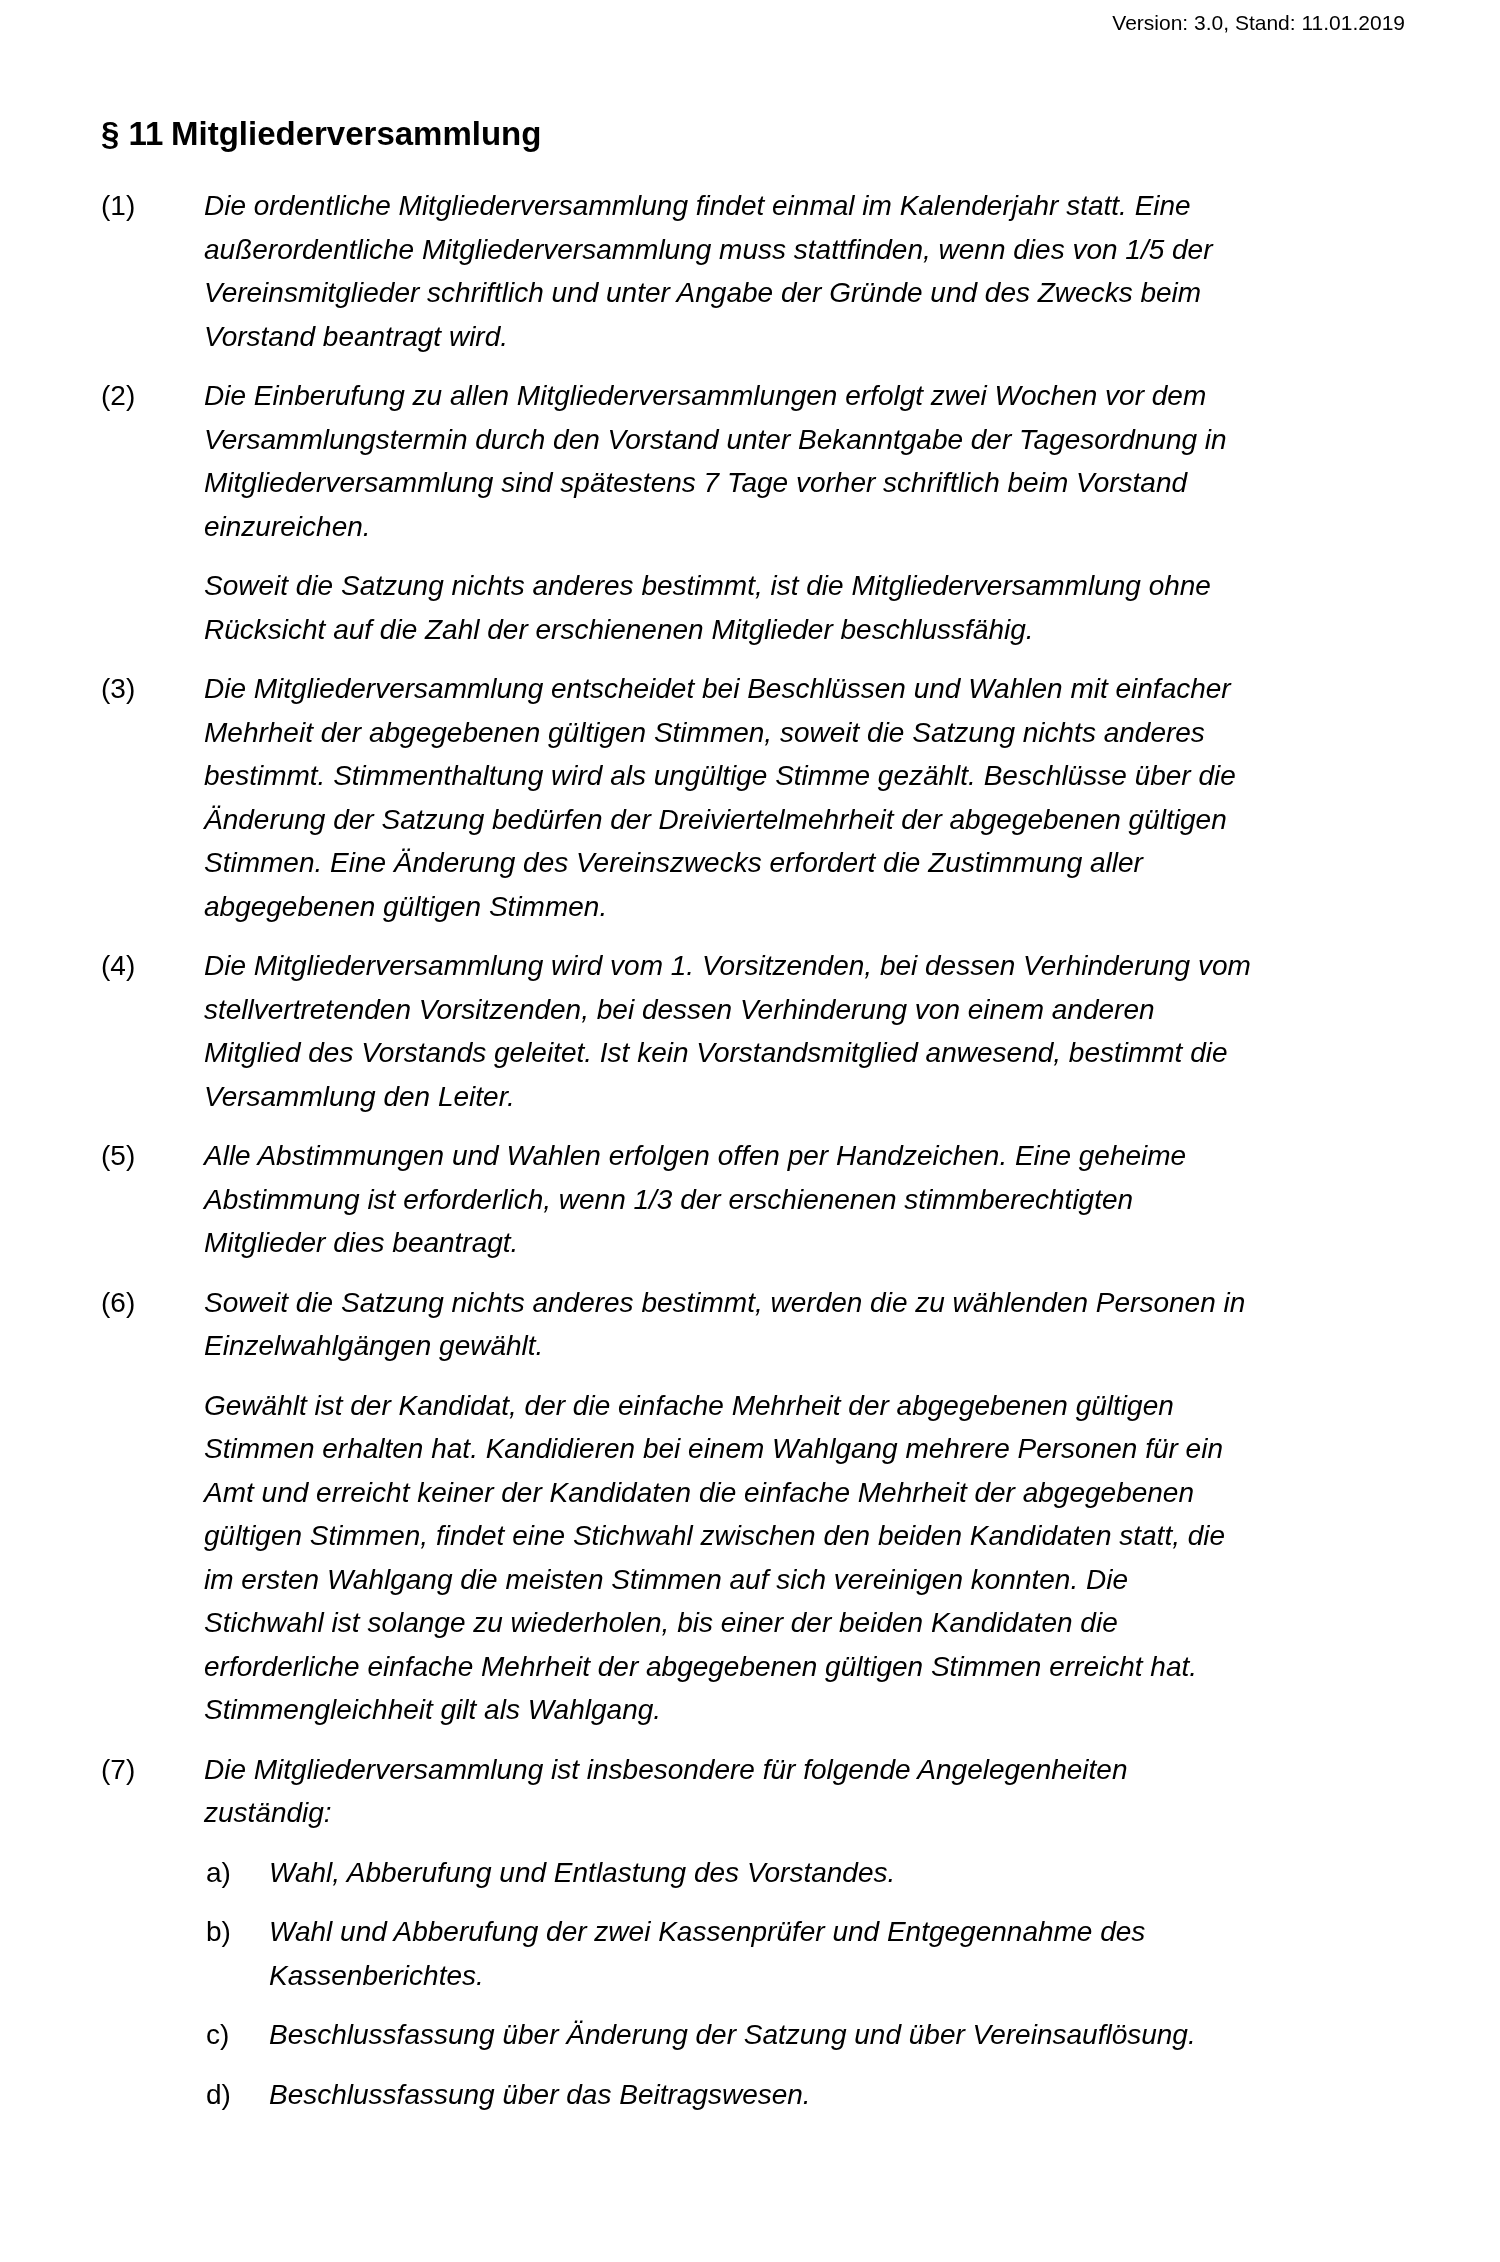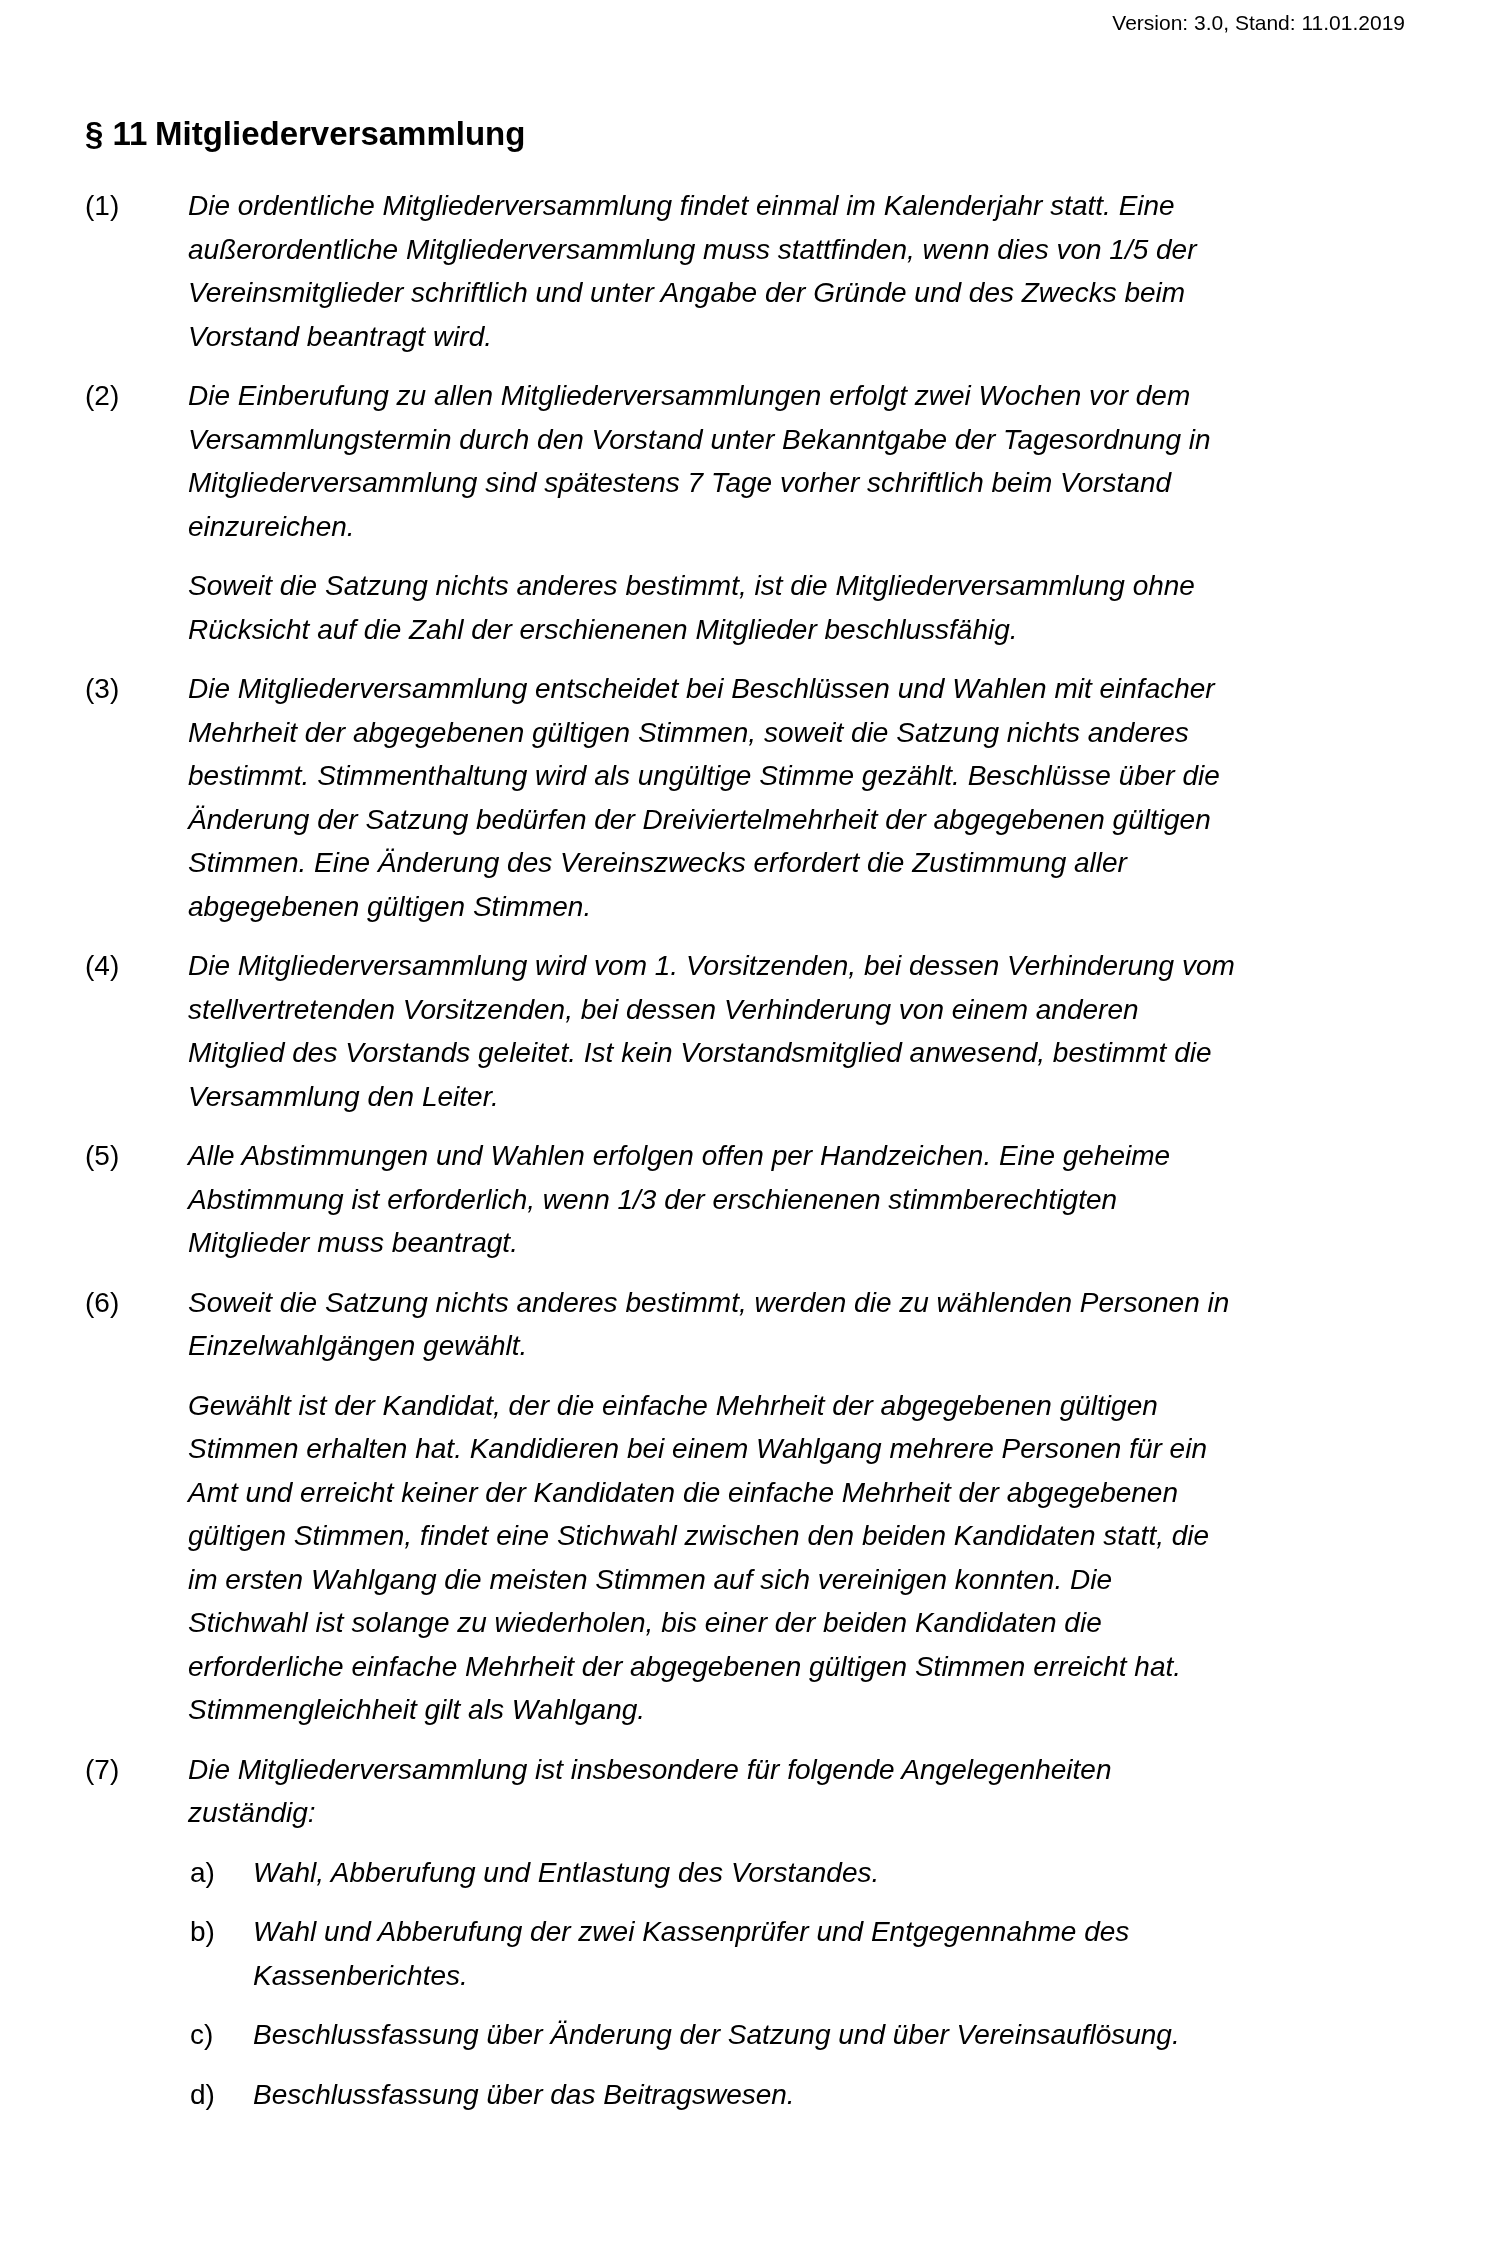--- a/index.html
+++ b/index.html
@@ -14,21 +14,21 @@
   }
   .version {
     position:absolute;
     top:9px; right:95px;
     font-size:21px;
     line-height:28px;
     white-space:nowrap;
   }
   .doc {
     position:absolute;
-    top:114px; left:0; right:0;
+    top:114px; left:16px; right:0;
   }
   .heading {
     display:flex;
     margin:0 90px 30px 85px;
     font-size:33px;
     font-weight:bold;
     line-height:40px;
   }
   .heading .num { flex:0 0 70px; }
   .block {
@@ -97,21 +97,21 @@
           <div class="line">stellvertretenden Vorsitzenden, bei dessen Verhinderung von einem anderen</div>
           <div class="line">Mitglied des Vorstands geleitet. Ist kein Vorstandsmitglied anwesend, bestimmt die</div>
           <div class="line">Versammlung den Leiter.</div>
         </div>
       </div>
       <div class="block numbered">
         <div class="marker">(5)</div>
         <div class="txt">
           <div class="line">Alle Abstimmungen und Wahlen erfolgen offen per Handzeichen. Eine geheime</div>
           <div class="line">Abstimmung ist erforderlich, wenn 1/3 der erschienenen stimmberechtigten</div>
-          <div class="line">Mitglieder muss beantragt.</div>
+          <div class="line">Mitglieder dies beantragt.</div>
         </div>
       </div>
       <div class="block numbered">
         <div class="marker">(6)</div>
         <div class="txt">
           <div class="line">Soweit die Satzung nichts anderes bestimmt, werden die zu wählenden Personen in</div>
           <div class="line">Einzelwahlgängen gewählt.</div>
         </div>
       </div>
       <div class="block plain">

